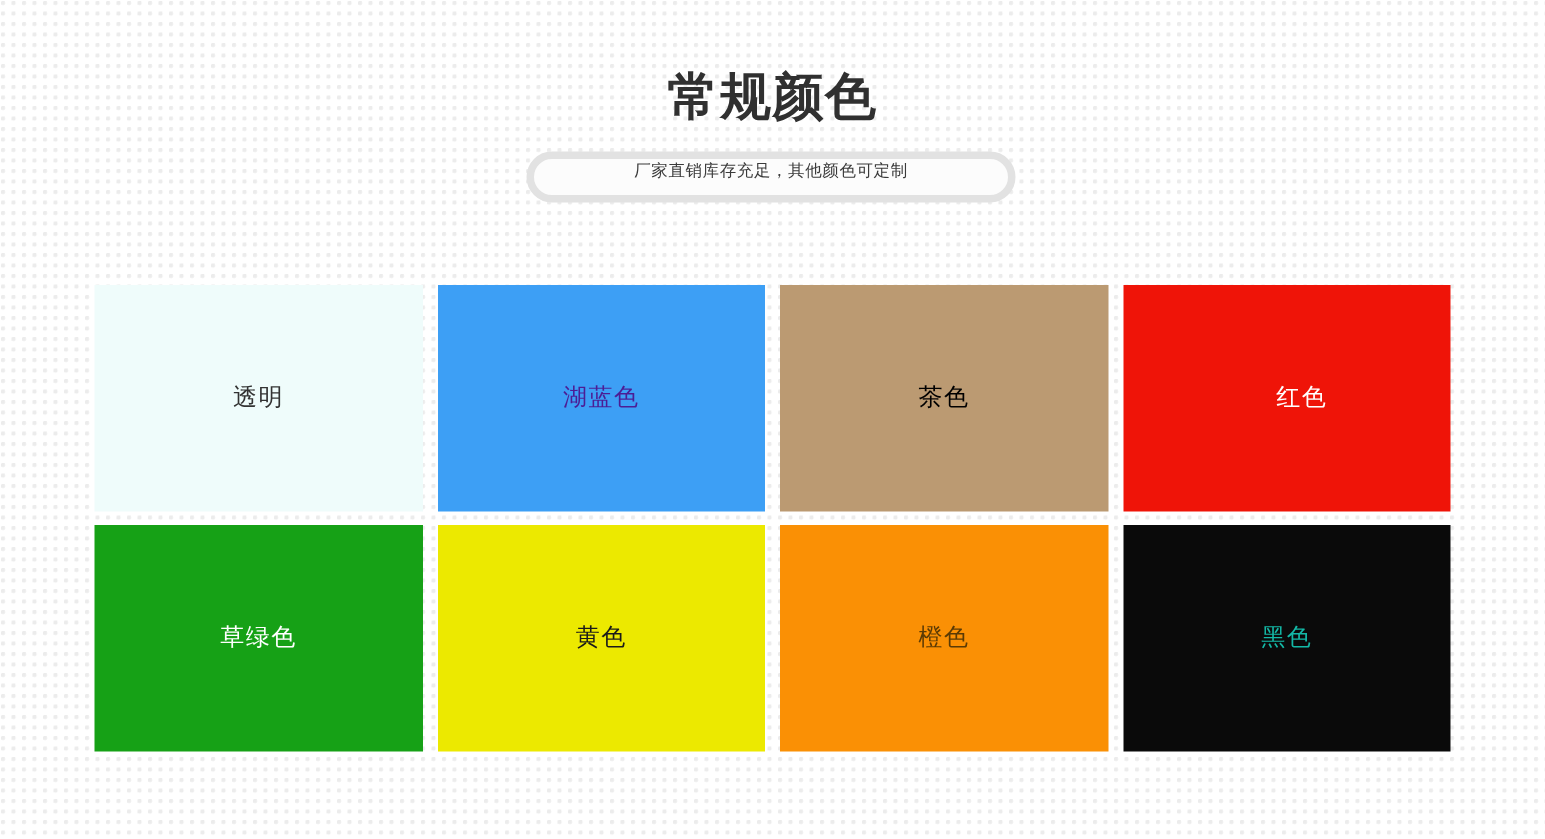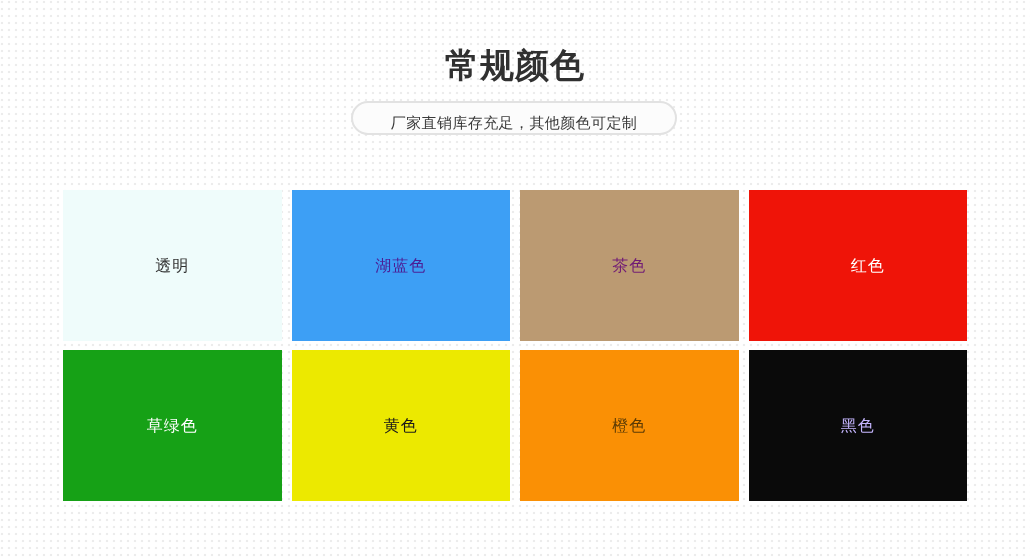--- a/index.html
+++ b/index.html
@@ -37,27 +37,27 @@
     letter-spacing: 1px;
   }
 
   .subtitle-pill {
     position: absolute;
     left: 351px;
     top: 101px;
     width: 326px;
     height: 34px;
     box-sizing: border-box;
-    border: 2px solid #be185d;
+    border: 5px solid #be185d;
     border-radius: 18px;
     background: #fcfcfc;
     display: flex;
-    align-items: flex-end;
+    align-items: flex-start;
     justify-content: center;
-    font-size: 15px;
+    font-size: 11px;
     color: #3a3a3a;
     letter-spacing: 0.4px;
   }
 
   .swatch-grid {
     position: absolute;
     left: 63px;
     top: 190px;
     width: 904px;
     display: grid;
@@ -94,32 +94,32 @@
   </div>
 
   <div class="swatch-grid">
     <div class="swatch" style="background-color: rgb(239, 252, 251);">
       <span class="swatch-label" style="color: rgb(51, 51, 51);">透明</span>
     </div>
     <div class="swatch" style="background-color: rgb(61, 159, 245);">
       <span class="swatch-label" style="color: #4c1d95;">湖蓝色</span>
     </div>
     <div class="swatch" style="background-color: rgb(187, 154, 114);">
-      <span class="swatch-label" style="color: #701a75;">茶色</span>
+      <span class="swatch-label" style="color: #000000;">茶色</span>
     </div>
     <div class="swatch" style="background-color: rgb(239, 20, 8);">
       <span class="swatch-label" style="color: rgb(255, 255, 255); margin-left: 20px;">红色</span>
     </div>
     <div class="swatch" style="background-color: rgb(22, 161, 22);">
       <span class="swatch-label" style="color: rgb(255, 255, 255);">草绿色</span>
     </div>
     <div class="swatch" style="background-color: rgb(236, 233, 0);">
       <span class="swatch-label" style="color: rgb(26, 26, 26);">黄色</span>
     </div>
     <div class="swatch" style="background-color: rgb(250, 144, 5); justify-content: center;">
       <span class="swatch-label" style="color: rgb(90, 58, 5);">橙色</span>
     </div>
     <div class="swatch" style="background-color: rgb(10, 10, 10);">
-      <span class="swatch-label" style="color: #c4b5fd;">黑色</span>
+      <span class="swatch-label" style="color: #14b8a6;">黑色</span>
     </div>
   </div>
 
 </div>
 
 </body></html>

